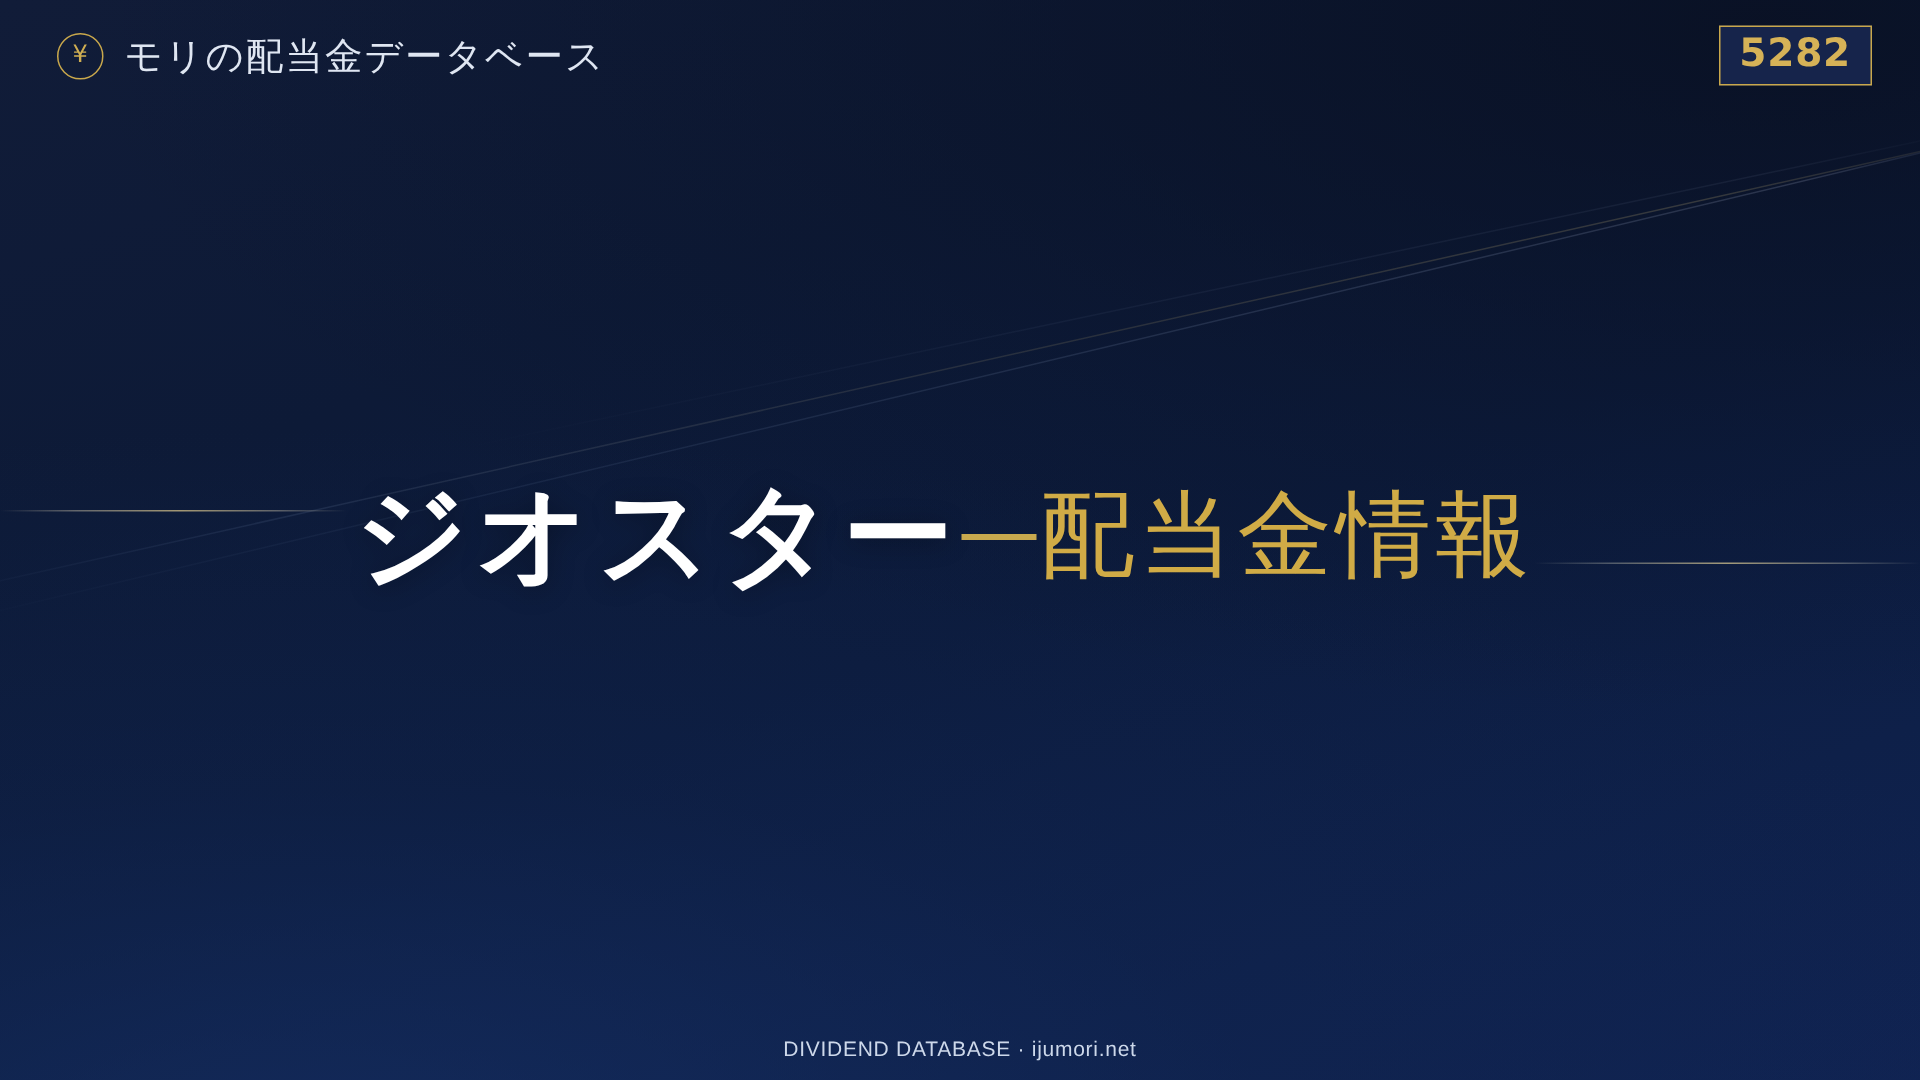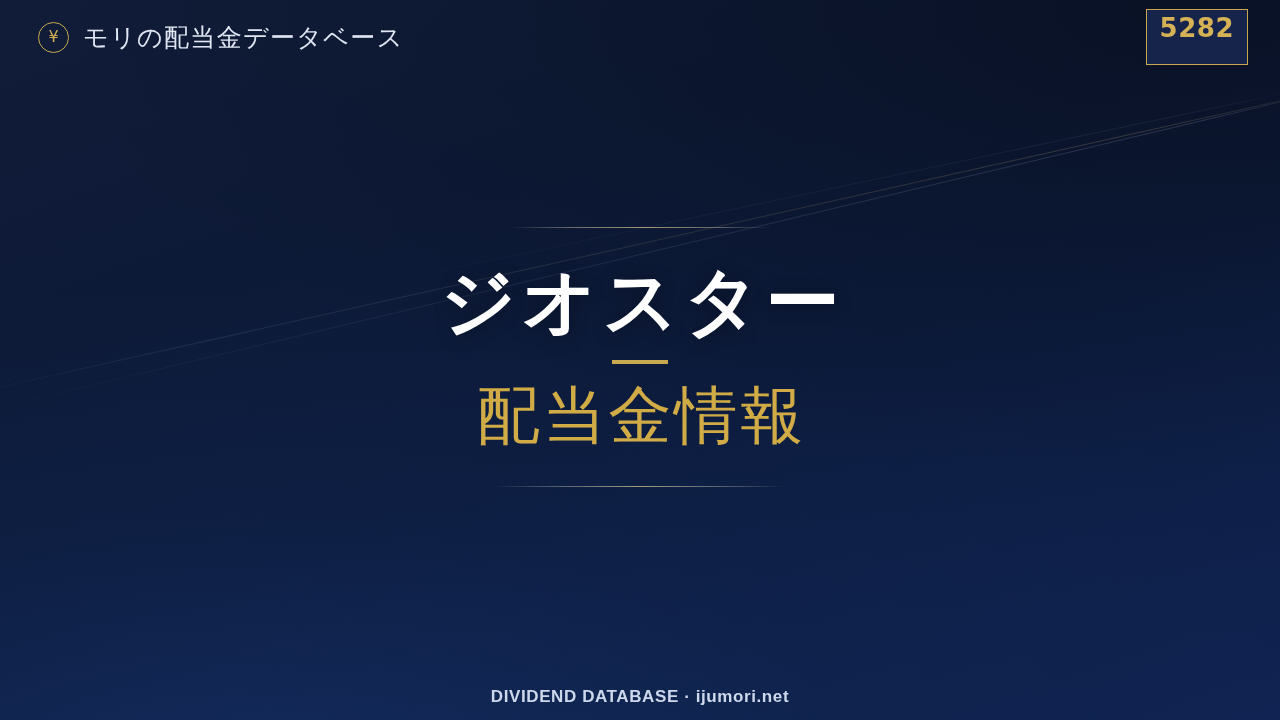--- a/index.html
+++ b/index.html
@@ -117,40 +117,40 @@
   .brand-name {
     color:#dfe6f2;
     font-size:25px;
     letter-spacing:0.055em;
     font-weight:400;
     white-space:nowrap;
   }
 
   .ticker {
     min-width:84px;
-    padding:3px 13px 20px;
+    padding:3px 13px 4px;
     border:1.6px solid #c9a84c;
     background:#16244b;
     color:#d6b257;
     font-size:26px;
     font-weight:700;
     letter-spacing:0.02em;
     line-height:1.17;
     text-align:center;
     font-family:"DejaVu Sans","Liberation Sans",sans-serif;
   }
 
   
   .hero {
     position:absolute;
     top:0; left:0;
     width:1280px;
     height:720px;
     display:flex;
-    flex-direction:column;
+    flex-direction:row;
     align-items:center;
     justify-content:center;
     z-index:4;
     padding-bottom:6px;
   }
 
   .rule {
     height:1px;
     border:0;
   }
@@ -206,22 +206,22 @@
   
   .footer {
     position:absolute;
     left:0; right:0;
     bottom:13px;
     text-align:center;
     z-index:5;
   }
   .footer-text {
     color:#cdd8ea;
-    font-size:17px;
-    font-weight:700;
+    font-size:14px;
+    font-weight:400;
     letter-spacing:0.035em;
   }
 </style>
 </head>
 <body>
 
 <div class="stage">
 
   <div class="streaks">
     <div class="streak streak-a"></div>

